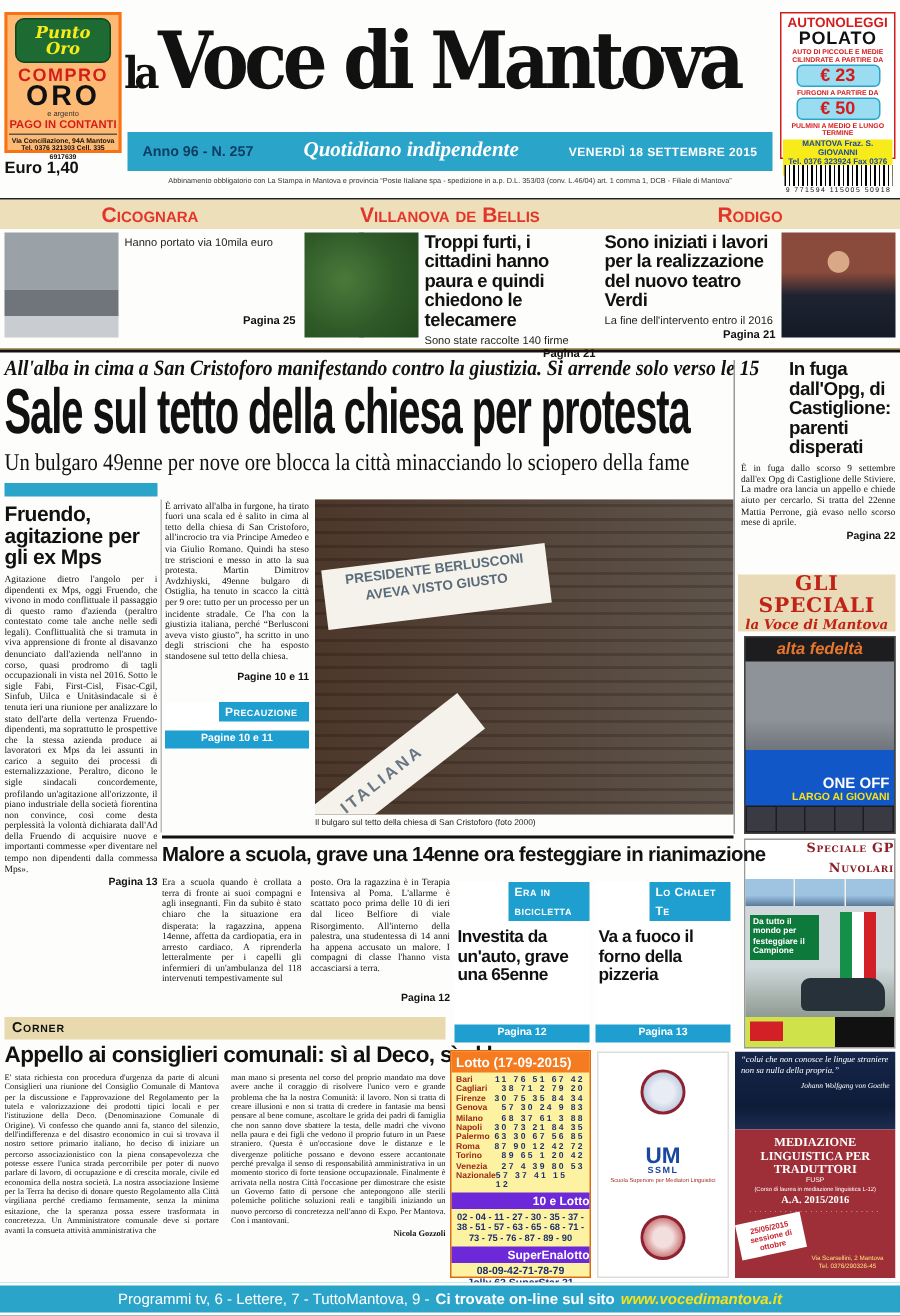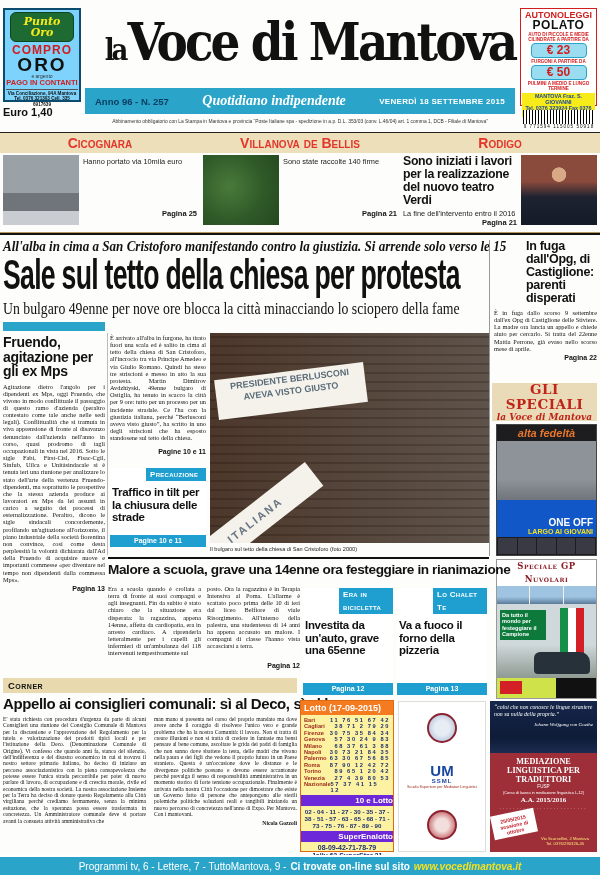--- a/index.html
+++ b/index.html
@@ -1,31 +1,31 @@
 <!DOCTYPE html>
 <html lang="it"><head>
 <meta charset="utf-8">
 <style>
   html,body{margin:0;padding:0;background:#777;}
   .page{position:relative;width:600px;height:877px;background:#fdfdfb;margin:0 auto;
         font-family:"Liberation Sans",sans-serif;color:#111;overflow:hidden;}
   .abs{position:absolute;}
   
-  .ad-oro{left:3px;top:8px;width:78px;height:94px;background:#7dd3fc;border:2px solid #0c4a6e;
+  .ad-oro{left:3px;top:8px;width:78px;height:94px;background:#fdba74;border:2px solid #f97316;
           box-sizing:border-box;text-align:center;padding:2px 1px;}
   .oro-brand{display:block;margin:0 auto;width:62px;background:#1d6b33;color:#f7ec1a;border-radius:6px;
              border:1px solid #0c4520;font-family:"DejaVu Serif",serif;font-style:italic;font-weight:bold;
              font-size:11px;line-height:11px;padding:3px 0;}
   .oro-l1{color:#d31d1d;font-weight:bold;font-size:12px;line-height:12px;letter-spacing:1px;margin-top:2px;}
   .oro-l2{color:#111;font-weight:bold;font-size:19px;line-height:17px;letter-spacing:2px;}
   .oro-l3{font-size:5px;line-height:6px;color:#333;}
   .oro-l4{color:#d31d1d;font-weight:bold;font-size:7.5px;line-height:8px;}
   .oro-addr{font-size:4.6px;line-height:5.4px;color:#111;font-weight:bold;margin-top:2px;border-top:1px solid #555;padding-top:1px;}
   .price{left:3px;top:106px;font-size:11px;font-weight:bold;}
-  .masthead{left:95px;top:2px;width:430px;height:84px;text-align:center;}
+  .masthead{left:73px;top:2px;width:430px;height:84px;text-align:center;}
   .masthead-title{font-family:"DejaVu Serif",serif;font-weight:bold;font-size:47px;line-height:80px;
                   letter-spacing:-3px;transform:scaleY(1.12);transform-origin:center;white-space:nowrap;}
   .masthead-title .la{font-size:26px;margin-right:2px;}
   .infobar{left:85px;top:88px;width:430px;height:26px;background:#2aa5c9;display:flex;align-items:center;
            justify-content:space-between;padding:0 10px;box-sizing:border-box;}
   .issue{color:#0b3e62;font-weight:bold;font-size:9.5px;}
   .tagline{color:#fff;font-family:"Liberation Serif",serif;font-style:italic;font-weight:bold;font-size:14px;}
   .pubdate{color:#fff;font-weight:bold;font-size:8px;text-transform:uppercase;letter-spacing:.3px;}
   .subline{left:85px;top:119px;width:430px;text-align:center;font-size:4.9px;color:#333;}
   .ad-polato{left:520px;top:8px;width:77px;height:98px;background:#fff;border:1.5px solid #d31d1d;
@@ -105,21 +105,21 @@
   .c1-mast{color:#e8762c;font-weight:bold;font-size:11px;line-height:16px;text-align:center;font-style:italic;}
   .c1-photo{flex:1;background:linear-gradient(180deg,#8d9398 0 65%,#6f757a 100%);}
   .c1-band{background:#1257c8;text-align:right;padding:1px 3px;}
   .c1-main{color:#fff;font-weight:900;font-size:10px;line-height:10px;display:block;margin-top:17px;}
   .c1-sub{color:#f7e11a;font-weight:800;font-size:7px;line-height:8px;display:block;}
   .c1-thumbs{display:flex;gap:1px;padding:1px;}
   .c1-thumbs span{flex:1;height:16px;background:#3a3a44;}
   .cover2{left:496px;top:559px;width:101px;height:140px;background:#f3f0e6;box-sizing:border-box;
           border:1px solid #999;display:flex;flex-direction:column;}
   .c2-mast{color:#8c1f28;font-family:"DejaVu Serif",serif;font-weight:bold;font-size:8.5px;line-height:13px;
-           text-align:center;font-variant:small-caps;letter-spacing:.5px;background:#fff;}
+           text-align:right;font-variant:small-caps;letter-spacing:.5px;background:#fff;}
   .c2-strip{display:flex;gap:1px;}
   .c2-strip span{flex:1;height:18px;background:linear-gradient(#9ec4e2 0 60%,#5a7a9a 100%);}
   .c2-main{flex:1;position:relative;background:linear-gradient(180deg,#cfd8da 0 55%,#8e9a92 100%);}
   .c2-flag{position:absolute;right:12px;top:4px;width:24px;height:52px;
            background:linear-gradient(90deg,#159048 0 33%,#fff 33% 66%,#d32027 66%);}
   .c2-car{position:absolute;right:6px;bottom:4px;width:56px;height:22px;background:#27313a;border-radius:6px 10px 4px 4px;}
   .c2-box{position:absolute;left:3px;top:6px;width:42px;background:#0d7a3c;color:#fff;font-weight:800;
           font-size:5.6px;line-height:6.4px;padding:2px;}
   .c2-foot{height:20px;background:linear-gradient(90deg,#cfe24a 0 60%,#111 60%);position:relative;}
   .c2-badge{position:absolute;left:3px;top:3px;width:22px;height:13px;background:#d32027;}
@@ -238,20 +238,21 @@
           <div class="strip-sub">Hanno portato via 10mila euro</div>
           <div class="strip-page">Pagina 25</div>
         </div>
       </div>
     </div>
     <div class="strip-item">
       <div class="strip-sec">Villanova de Bellis</div>
       <div class="strip-body">
         <div class="strip-photo ph-trees"></div>
         <div class="strip-text">
+          <div class="strip-head">Troppi furti, i cittadini hanno paura e quindi chiedono le telecamere</div>
           <div class="strip-sub">Sono state raccolte 140 firme</div>
           <div class="strip-page">Pagina 21</div>
         </div>
       </div>
     </div>
     <div class="strip-item">
       <div class="strip-sec">Rodigo</div>
       <div class="strip-body rev">
         <div class="strip-photo ph-verdi"></div>
         <div class="strip-text">
@@ -276,21 +277,20 @@
   </div>
   <div class="abs hline-col"></div>
 
   <div class="abs midcol">
     <div class="art-body">È arrivato all'alba in furgone, ha tirato fuori una scala ed è salito in cima al tetto della chiesa di San Cristoforo, all'incrocio tra via Principe Amedeo e via Giulio Romano. Quindi ha steso tre striscioni e messo in atto la sua protesta. Martin Dimitrov Avdzhiyski, 49enne bulgaro di Ostiglia, ha tenuto in scacco la città per 9 ore: tutto per un processo per un incidente stradale. Ce l'ha con la giustizia italiana, perché “Berlusconi aveva visto giusto”, ha scritto in uno degli striscioni che ha esposto standosene sul tetto della chiesa.</div>
   </div>
   <div class="abs midpage">Pagine 10 e 11</div>
 
   <div class="abs precauzione promo-box">
     <div class="promo-label">Precauzione</div>
-    <div class="promo-title">Traffico in tilt per la chiusura delle strade</div>
     <div class="promo-page">Pagine 10 e 11</div>
   </div>
 
   <div class="abs mainphoto">
     <div class="banner1">
       <span>PRESIDENTE BERLUSCONI</span><br>
       <span>AVEVA VISTO GIUSTO</span>
     </div>
     <div class="banner2">ITALIANA</div>
   </div>

